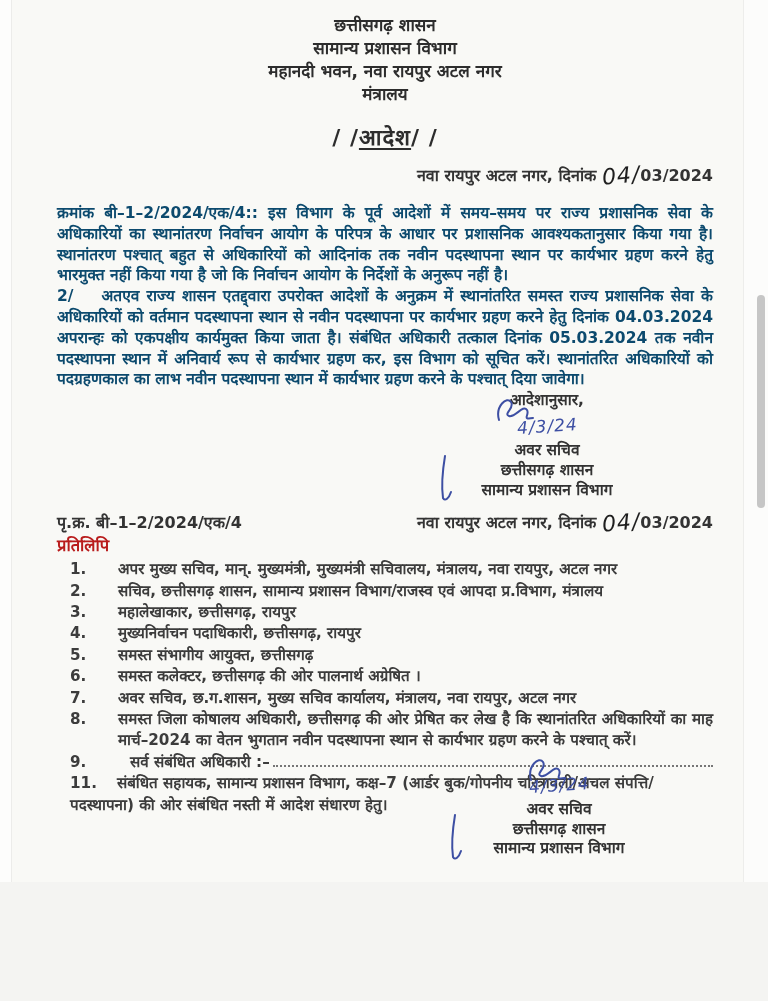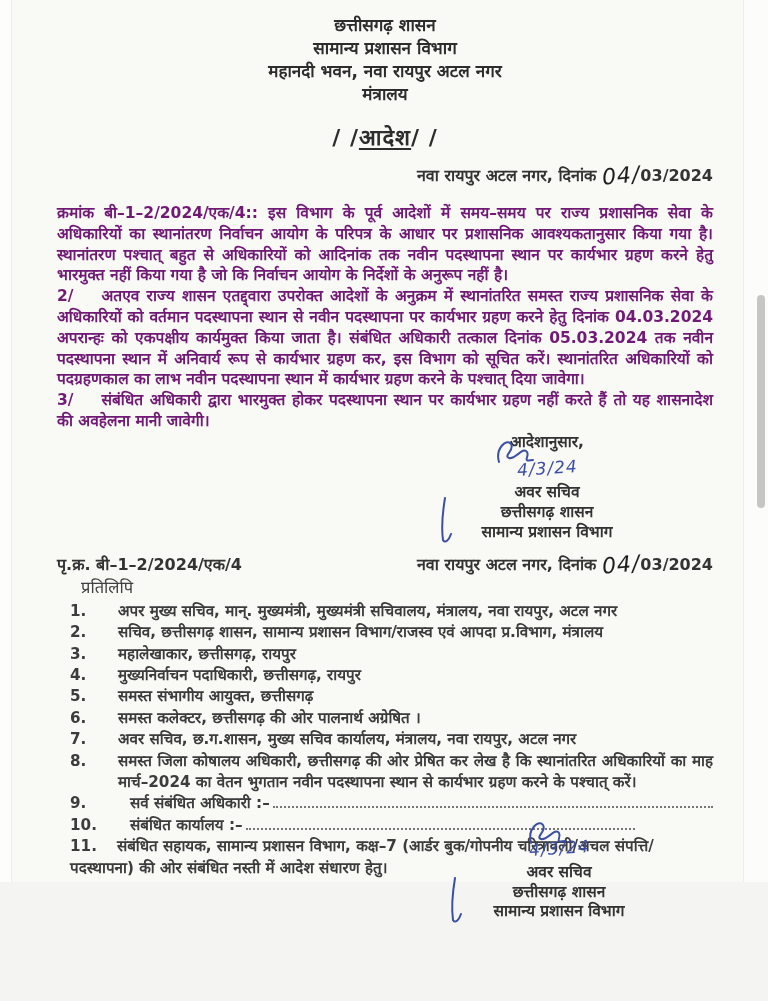--- a/index.html
+++ b/index.html
@@ -42,21 +42,21 @@
     margin-top:13px; text-align:right; font-size:16px; font-weight:700;
     color:#333; line-height:24px;
   }
   .hw-day {
     display:inline-block; transform:rotate(-5deg);
     font-style:italic; font-weight:400; font-size:22px;
     color:#1e1e1e; letter-spacing:1px; vertical-align:-2px;
   }
   .para {
     text-align:justify; font-size:15.5px; line-height:20.8px;
-    font-weight:600; color:#701a75;
+    font-weight:600; color:#0c4a6e;
   }
   .p1 { margin-top:15px; }
   .pnum { padding-right:28px; }
   .sig-block {
     width:280px; margin-left:auto; margin-right:26px;
     text-align:center; font-size:15.5px; line-height:20px;
     font-weight:700; color:#333; position:relative;
   }
   .hw-sign {
     position:relative; height:30px;
@@ -69,21 +69,21 @@
   }
   .dept-line { position:relative; }
   .dept-line svg.stroke { position:absolute; left:28px; top:-26px; }
   .sig-bottom .dept-line svg.stroke { left:6px; }
   .ref-row {
     display:flex; justify-content:space-between; align-items:baseline;
     margin-top:11px; font-size:16px; font-weight:700; color:#333;
     line-height:24px;
   }
   .copies-heading {
-    font-size:16.5px; font-weight:400; color:#404040; line-height:22px;margin-left:24px;
+    font-size:16.5px; font-weight:700; color:#b91c1c; line-height:22px;
   }
   .copy-list {
     margin-top:2px; padding-left:13px; font-size:15.2px;
     line-height:21.4px; font-weight:600; color:#3c3c3c;
   }
   .li { display:flex; }
   .li .num { width:48px; flex-shrink:0; }
   .li .txt { flex:1; text-align:justify; }
   .flexline { display:flex; align-items:baseline;margin-left:12px; }
   .leader {
@@ -114,21 +114,20 @@
       <div>महानदी भवन, नवा रायपुर अटल नगर</div>
       <div>मंत्रालय</div>
     </div>
 
     <div class="order-title"><span>/ /</span><span class="word">आदेश</span><span>/ /</span></div>
 
     <div class="date-line"><span>नवा रायपुर अटल नगर, दिनांक </span><span class="hw-day">04/</span><span>03/2024</span></div>
 
     <p class="para p1">क्रमांक बी–1–2/2024/एक/4:: इस विभाग के पूर्व आदेशों में समय–समय पर राज्य प्रशासनिक सेवा के अधिकारियों का स्थानांतरण निर्वाचन आयोग के परिपत्र के आधार पर प्रशासनिक आवश्यकतानुसार किया गया है। स्थानांतरण पश्चात् बहुत से अधिकारियों को आदिनांक तक नवीन पदस्थापना स्थान पर कार्यभार ग्रहण करने हेतु भारमुक्त नहीं किया गया है जो कि निर्वाचन आयोग के निर्देशों के अनुरूप नहीं है।</p>
     <p class="para"><span class="pnum">2/</span><span>अतएव राज्य शासन एतद्द्वारा उपरोक्त आदेशों के अनुक्रम में स्थानांतरित समस्त राज्य प्रशासनिक सेवा के अधिकारियों को वर्तमान पदस्थापना स्थान से नवीन पदस्थापना पर कार्यभार ग्रहण करने हेतु दिनांक 04.03.2024 अपरान्हः को एकपक्षीय कार्यमुक्त किया जाता है। संबंधित अधिकारी तत्काल दिनांक 05.03.2024 तक नवीन पदस्थापना स्थान में अनिवार्य रूप से कार्यभार ग्रहण कर, इस विभाग को सूचित करें। स्थानांतरित अधिकारियों को पदग्रहणकाल का लाभ नवीन पदस्थापना स्थान में कार्यभार ग्रहण करने के पश्चात् दिया जावेगा।</span></p>
-    <p class="para"><span class="pnum">3/</span><span>संबंधित अधिकारी द्वारा भारमुक्त होकर पदस्थापना स्थान पर कार्यभार ग्रहण नहीं करते हैं तो यह शासनादेश की अवहेलना मानी जावेगी।</span></p>
 
     <div class="sig-block">
       <div>आदेशानुसार,</div>
       <div class="hw-sign">
         <svg width="46" height="34" viewBox="0 0 46 34">
           <path d="M6 26 C2 12, 14 2, 18 8 C22 14, 10 20, 16 22 C22 24, 30 10, 34 16 C37 21, 28 26, 40 24" fill="none" stroke="#3d4fa3" stroke-width="2" stroke-linecap="round"></path>
         </svg>
         <span class="hw-date">4/3/24</span>
       </div>
       <div>अवर सचिव</div>
@@ -181,27 +180,20 @@
           <span class="num">8.</span>
           <span class="txt">समस्त जिला कोषालय अधिकारी, छत्तीसगढ़ की ओर प्रेषित कर लेख है कि स्थानांतरित अधिकारियों का माह मार्च–2024 का वेतन भुगतान नवीन पदस्थापना स्थान से कार्यभार ग्रहण करने के पश्चात् करें।</span>
         </div>
       <div class="li">
           <span class="num">9.</span>
           <span class="txt flexline">
             <span>सर्व संबंधित अधिकारी :–</span>
             <span class="leader"></span>
           </span>
         </div>
-      <div class="li">
-          <span class="num">10.</span>
-          <span class="txt flexline">
-            <span>संबंधित कार्यालय :–</span>
-            <span class="leader short"></span>
-          </span>
-        </div>
       <div class="li-block"><span class="num-inline">11.</span><span>संबंधित सहायक, सामान्य प्रशासन विभाग, कक्ष–7 (आर्डर बुक/गोपनीय चरित्रावली/अचल संपत्ति/पदस्थापना) की ओर संबंधित नस्ती में आदेश संधारण हेतु।</span></div>
     </div>
 
     <div class="sig-block sig-bottom">
       <div class="hw-sign">
         <svg width="46" height="34" viewBox="0 0 46 34">
           <path d="M6 26 C2 12, 14 2, 18 8 C22 14, 10 20, 16 22 C22 24, 30 10, 34 16 C37 21, 28 26, 40 24" fill="none" stroke="#3d4fa3" stroke-width="2" stroke-linecap="round"></path>
         </svg>
         <span class="hw-date">4/3/24</span>
       </div>

